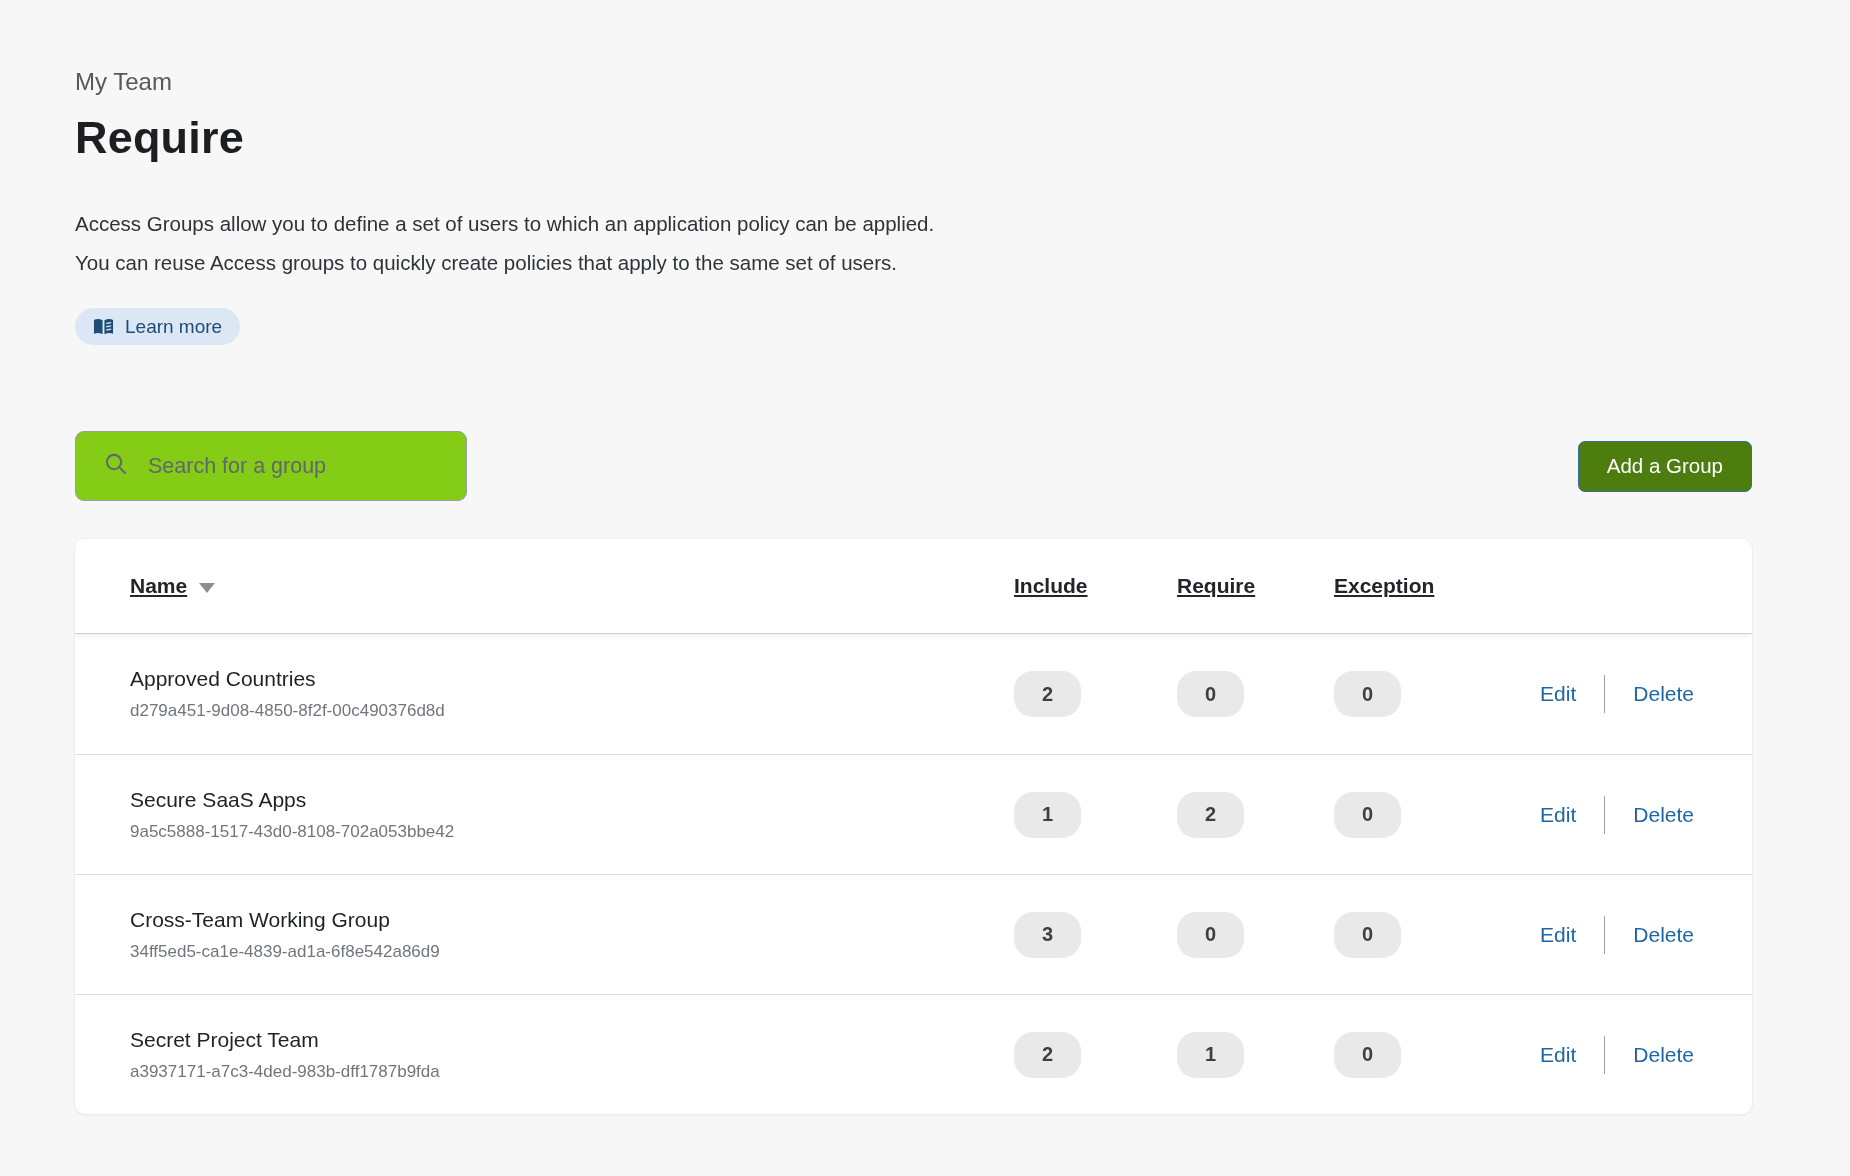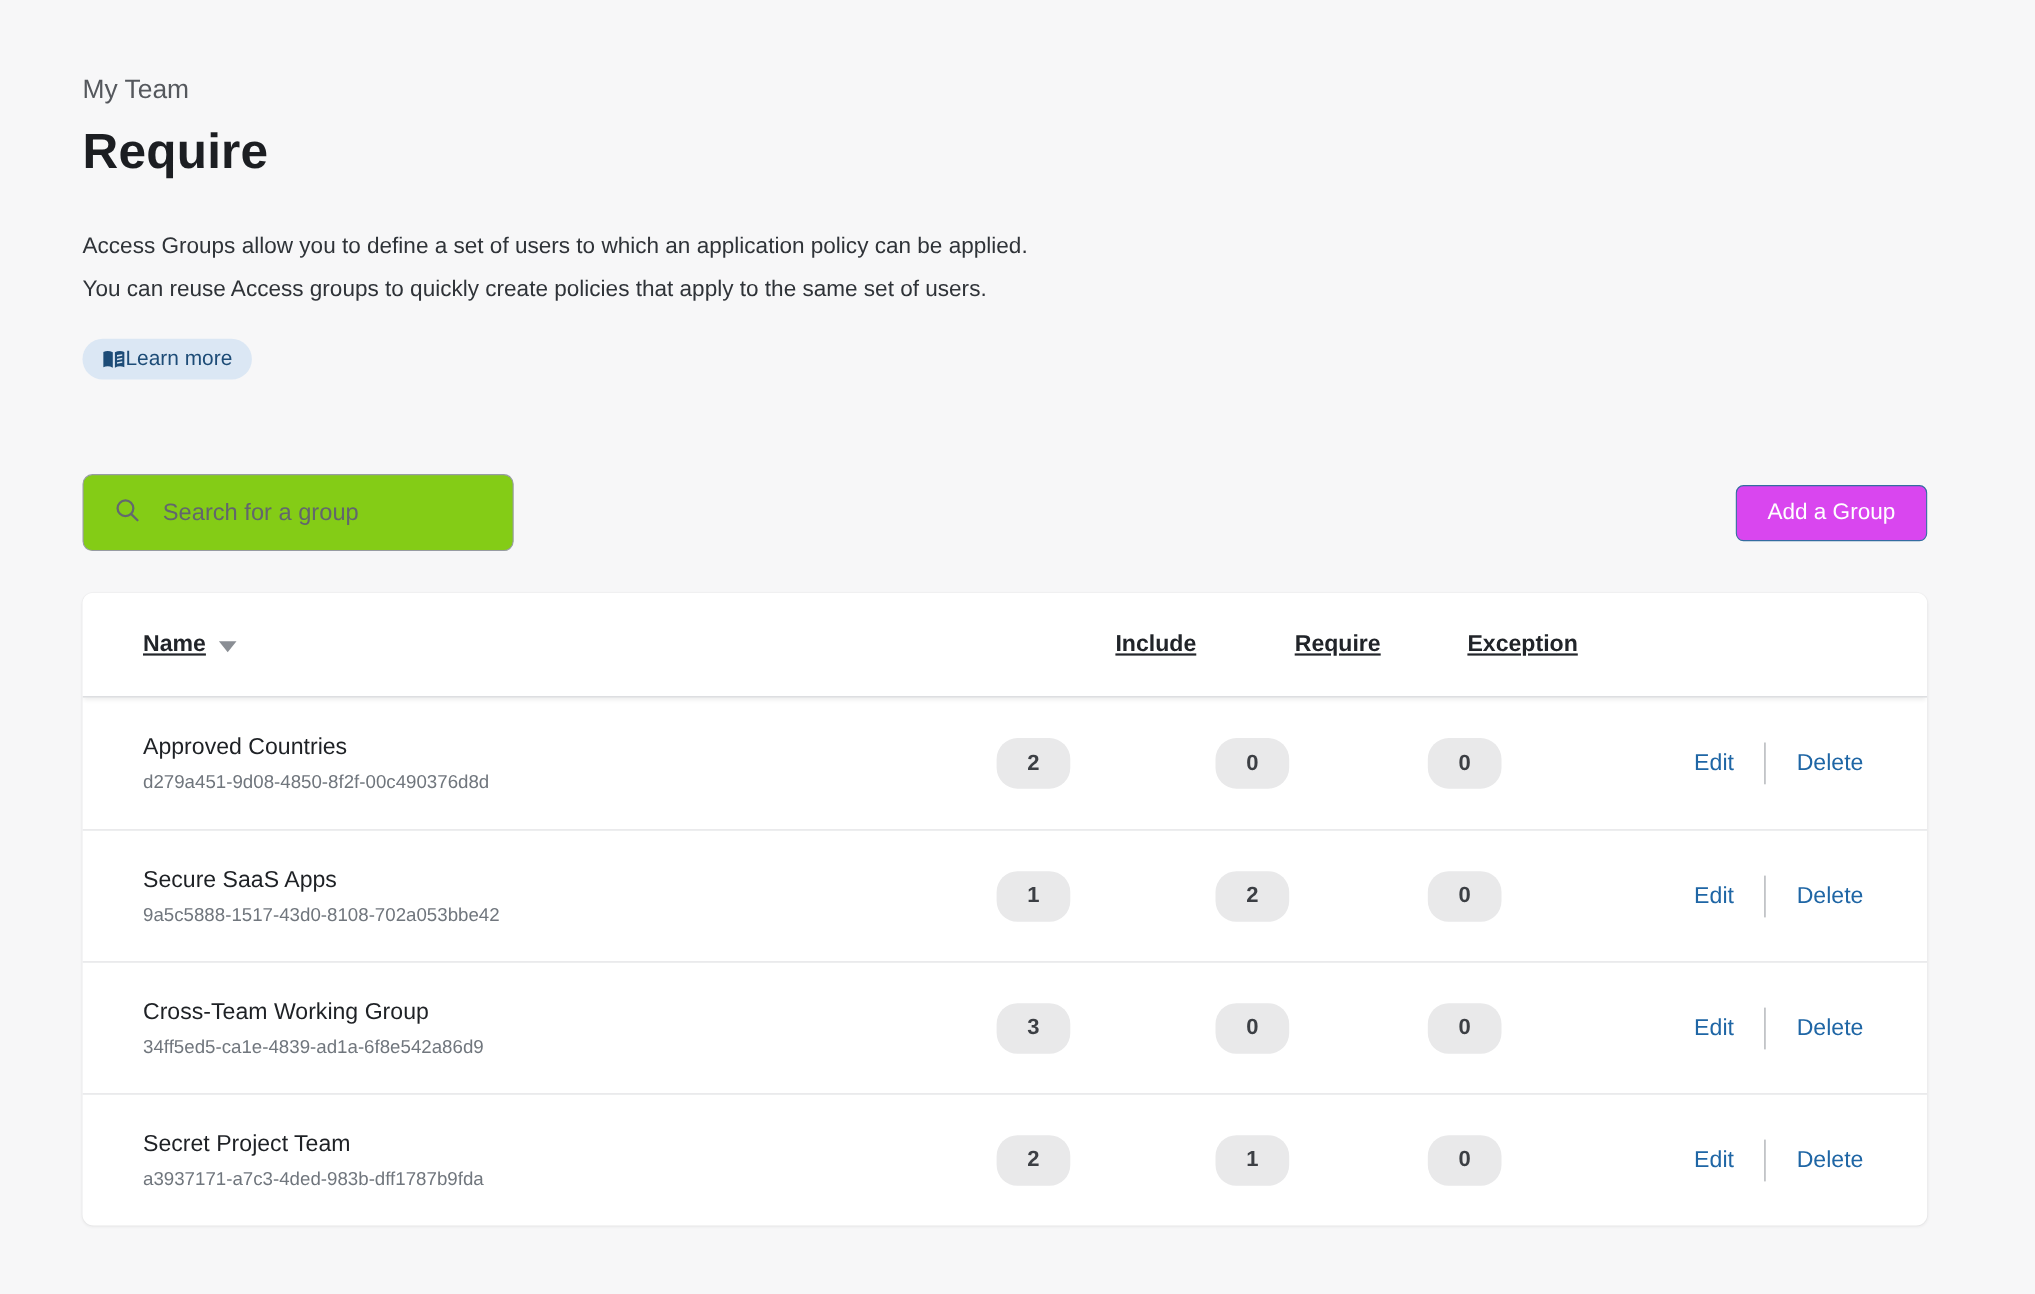--- a/index.html
+++ b/index.html
@@ -20,21 +20,21 @@
   }
   .page-title {
     font-size: 45px; font-weight: 700; color: #1c1e22;
     margin: 0 0 40px 0; letter-spacing: 0.2px;
   }
   .desc p {
     font-size: 20.5px; color: #2f3338;
     line-height: 39px; margin: 0;
   }
   .learn-more {
-    display: inline-flex; align-items: center; 
+    display: inline-flex; align-items: center; gap: 11px;
     margin-top: 26px; height: 37px; padding: 0 18px;
     background: #dbe7f4; border-radius: 19px; border: none;
     color: #1d4c77; font-size: 19px; font-family: inherit;
     cursor: pointer;
   }
   .learn-more svg { display: block; }
 
   
   .toolbar {
     margin-top: 86px;
@@ -49,21 +49,21 @@
   }
   .search-box svg { flex: 0 0 auto; }
   .search-box input {
     border: none; outline: none; flex: 1;
     font-size: 21.5px; font-family: inherit; color: #2b2e33;
     background: transparent;
   }
   .search-box input::placeholder { color: #62666d; opacity: 1; }
   .add-btn {
     height: 51px; padding: 0 28px;
-    background: #d946ef; border: 1px solid #346da0; border-radius: 7px;
+    background: #4d7c0f; border: 1px solid #346da0; border-radius: 7px;
     color: #ffffff; font-size: 20.5px; font-family: inherit;
     cursor: pointer;
   }
 
   
   .card {
     margin-top: 38px;
     background: #ffffff;
     border-radius: 10px;
     box-shadow: 0 1px 3px rgba(0,0,0,0.06), 0 0 0 1px rgba(0,0,0,0.02);
@@ -87,21 +87,21 @@
     font-size: 21px; font-weight: 700; color: #212429;
   }
   .th-name { display: inline-flex; align-items: center; gap: 12px; cursor: pointer; }
   .sort-caret {
     width: 0; height: 0;
     border-left: 8px solid transparent;
     border-right: 8px solid transparent;
     border-top: 10px solid #8a8e94;
     margin-top: 3px;
   }
-  .tbody .grid-row { height: 120px; gap: 36px; }
+  .tbody .grid-row { height: 120px; }
   .tbody .grid-row + .grid-row { border-top: 1px solid #dcdde0; }
 
   .name-cell { display: flex; flex-direction: column; justify-content: center; gap: 10px; }
   .row-name { font-size: 21px; color: #1e2125; }
   .row-id   { font-size: 17px; color: #70767d; }
 
   .badge {
     width: 67px; height: 46px;
     background: #e9e9ea; border-radius: 19px;
     display: inline-flex; align-items: center; justify-content: center;

